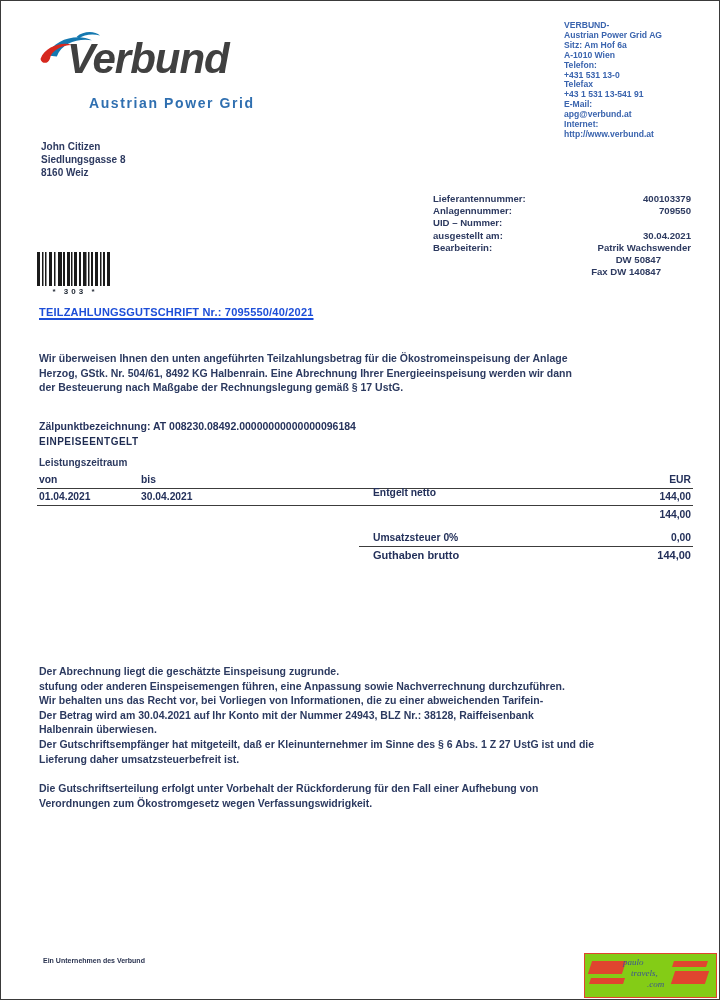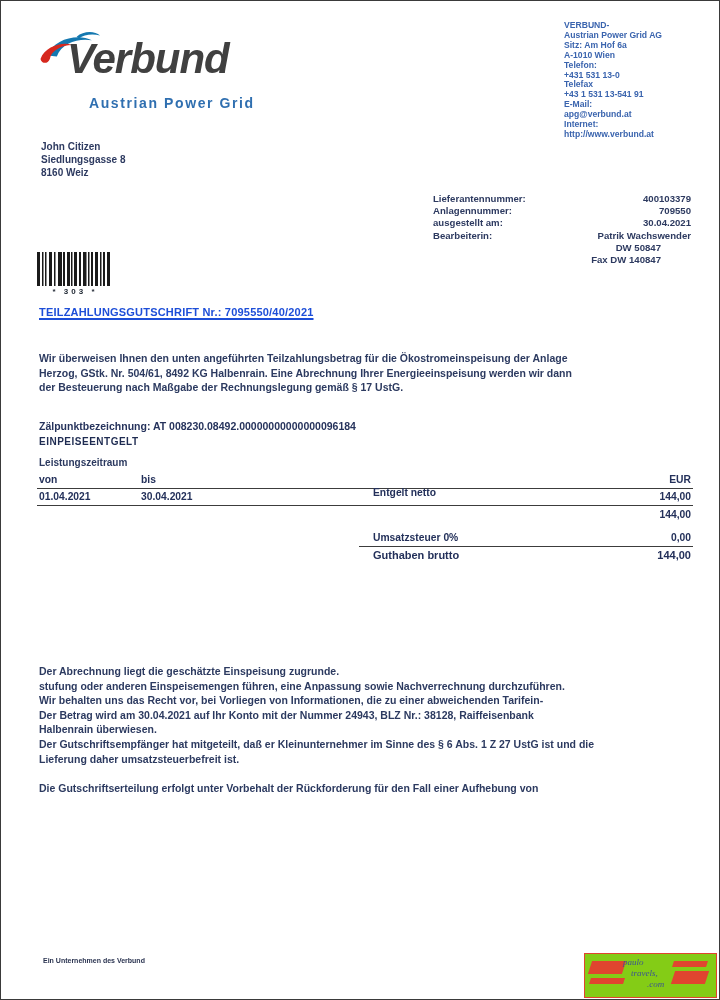--- a/index.html
+++ b/index.html
@@ -112,20 +112,24 @@
   </div>
 
   <div class="abs meta">
     <div class="row">
       <span class="lbl">Lieferantennummer:</span>
       <span class="val">400103379</span>
     </div>
     <div class="row">
       <span class="lbl">Anlagennummer:</span>
       <span class="val">709550</span>
+    </div>
+    <div class="row">
+      <span class="lbl">UID – Nummer:</span>
+      <span class="val"></span>
     </div>
     <div class="row">
       <span class="lbl">ausgestellt  am:</span>
       <span class="val">30.04.2021</span>
     </div>
     <div class="row">
       <span class="lbl">Bearbeiterin:</span>
       <span class="val">Patrik Wachswender</span>
     </div>
     <div class="row shift">
@@ -201,20 +205,21 @@
     <div>stufung oder anderen Einspeisemengen  führen, eine Anpassung sowie Nachverrechnung  durchzuführen.</div>
     <div>Wir behalten uns das Recht vor, bei Vorliegen von Informationen, die zu einer abweichenden  Tarifein-</div>
     <div>Der Betrag wird am 30.04.2021 auf Ihr Konto mit der Nummer  24943, BLZ Nr.: 38128, Raiffeisenbank</div>
     <div>Halbenrain überwiesen.</div>
     <div>Der Gutschriftsempfänger hat mitgeteilt, daß er Kleinunternehmer im Sinne des § 6 Abs. 1 Z 27 UstG ist und die</div>
     <div>Lieferung daher umsatzsteuerbefreit ist.</div>
   </div>
 
   <div class="abs para body3">
     <div>Die Gutschriftserteilung  erfolgt unter Vorbehalt der Rückforderung für den Fall einer Aufhebung von</div>
+    <div>Verordnungen zum Ökostromgesetz  wegen Verfassungswidrigkeit.</div>
   </div>
 
   <div class="abs foot-note">Ein Unternehmen des Verbund</div>
 
   <div class="abs paulo">
     <div class="stripe s1"></div>
     <div class="stripe s2"></div>
     <div class="stripe s3"></div>
     <div class="stripe s4"></div>
     <div class="ptxt">

